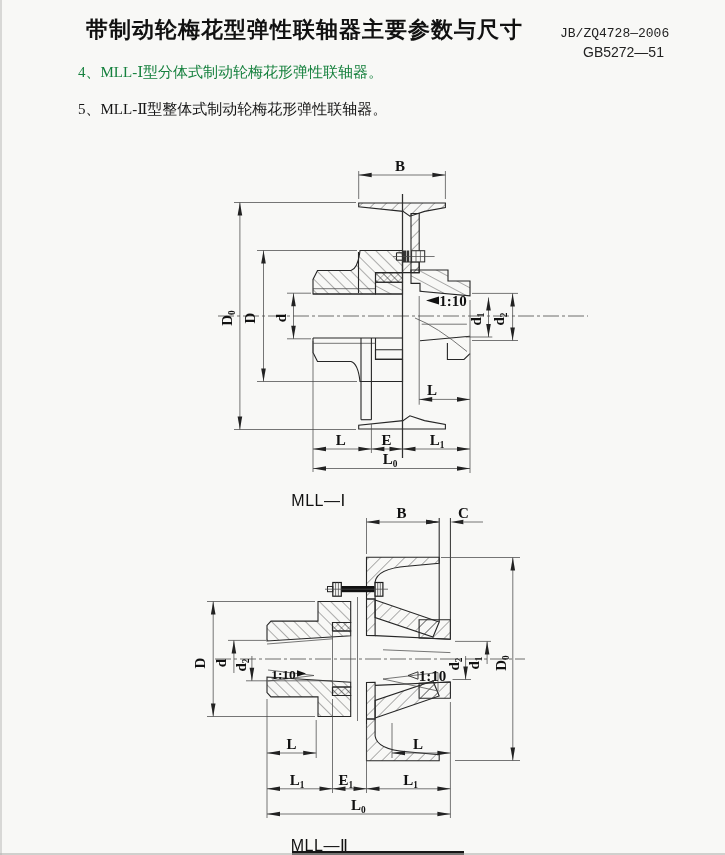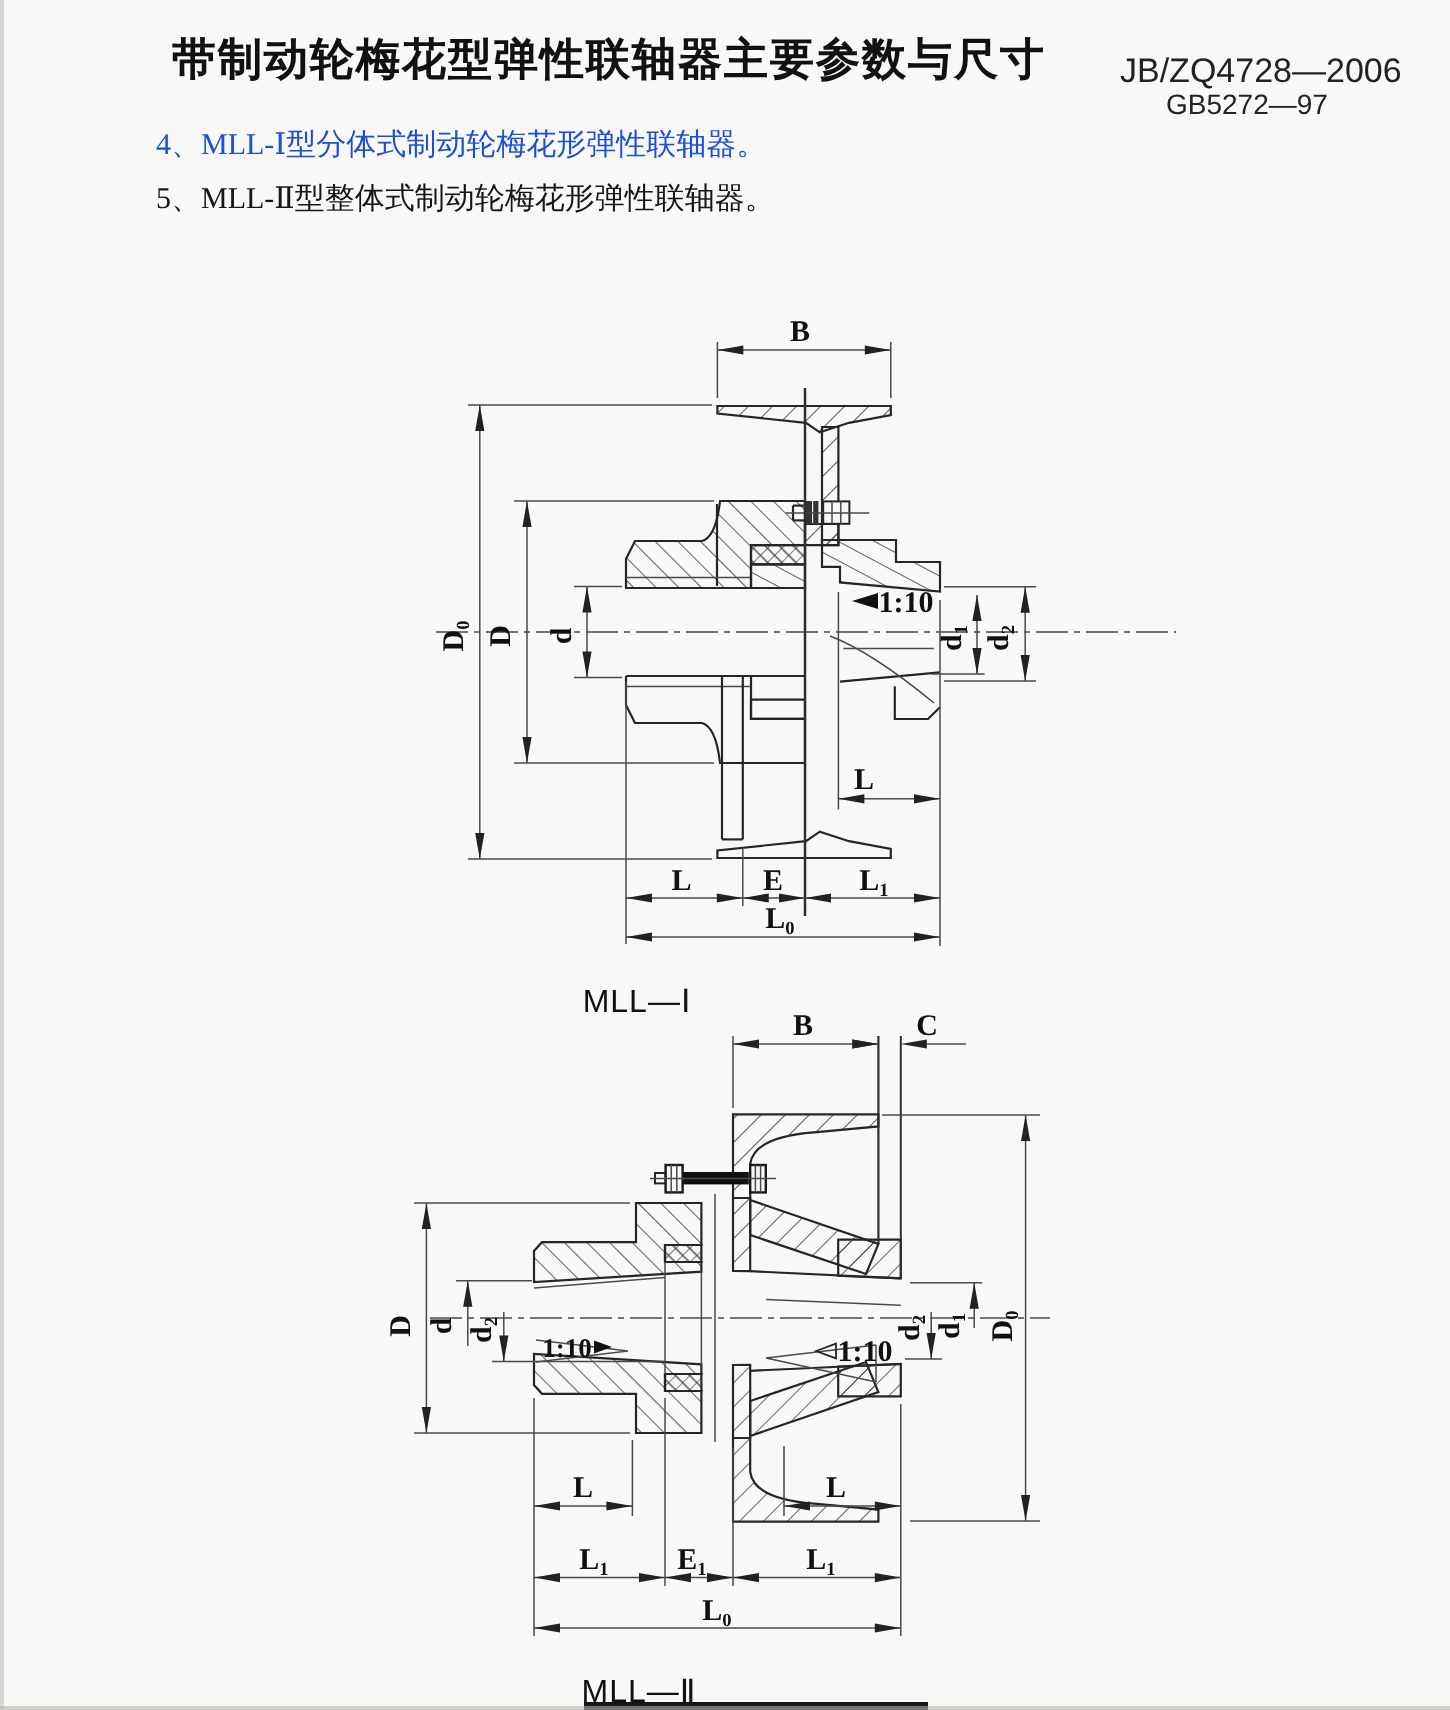--- a/index.html
+++ b/index.html
@@ -1,35 +1,35 @@
 <!DOCTYPE html>
 <html><head>
 <meta charset="utf-8">
 <style>
   html,body{margin:0;padding:0;}
   body{width:725px;height:855px;position:relative;background:#f8f8f6;overflow:hidden;
        font-family:"Liberation Serif","DejaVu Serif",serif;}
   .hdr{position:absolute;color:#1a1a1a;white-space:nowrap;}
   #doc-title{left:86px;top:15px;width:436px;font-size:22px;font-weight:bold;
              letter-spacing:1px;text-align:left;color:#111;}
-  #std-1{left:560px;top:26px;font-size:17px;font-family:Liberation Sans, sans-serif;color:#222;}
+  #std-1{left:560px;top:26px;font-size:13px;font-family:Liberation Mono, monospace;color:#222;}
   #std-2{left:583px;top:44px;font-size:14px;font-family:"Liberation Sans","DejaVu Sans",sans-serif;color:#222;}
-  #item-4{left:78px;top:63px;font-size:15px;color:#1d4ed8;}
-  #item-5{left:78px;top:90px;font-size:15px;color:#161616;}
+  #item-4{left:78px;top:63px;font-size:15px;color:#15803d;}
+  #item-5{left:78px;top:100px;font-size:15px;color:#161616;}
   #drawing-svg{position:absolute;left:0;top:0;}
   .edge-left{position:absolute;left:0;top:0;width:2px;height:855px;background:#d8d8d6;}
   .edge-bottom{position:absolute;left:292px;top:851px;width:172px;height:4px;background:#161616;}
   .edge-bottom2{position:absolute;left:0px;top:853px;width:725px;height:2px;background:#b5b5b2;opacity:.6;}
 </style>
 </head>
 <body>
 
 <div class="hdr" id="doc-title">带制动轮梅花型弹性联轴器主要参数与尺寸</div>
 <div class="hdr" id="std-1">JB/ZQ4728—2006</div>
-<div class="hdr" id="std-2">GB5272—97</div>
+<div class="hdr" id="std-2">GB5272—51</div>
 <div class="hdr" id="item-4">4、MLL-Ⅰ型分体式制动轮梅花形弹性联轴器。</div>
 <div class="hdr" id="item-5">5、MLL-Ⅱ型整体式制动轮梅花形弹性联轴器。</div>
 
 <svg id="drawing-svg" width="725" height="855" viewBox="0 0 725 855" xmlns="http://www.w3.org/2000/svg">
   <defs>
     <pattern id="pwheel" patternUnits="userSpaceOnUse" width="8.5" height="8.5" patternTransform="rotate(45)">
       <line x1="0" y1="0" x2="0" y2="8.5" stroke="#383838" stroke-width="0.8"></line>
     </pattern>
     <pattern id="pleft" patternUnits="userSpaceOnUse" width="8" height="8" patternTransform="rotate(-45)">
       <line x1="0" y1="0" x2="0" y2="8" stroke="#383838" stroke-width="0.8"></line>

